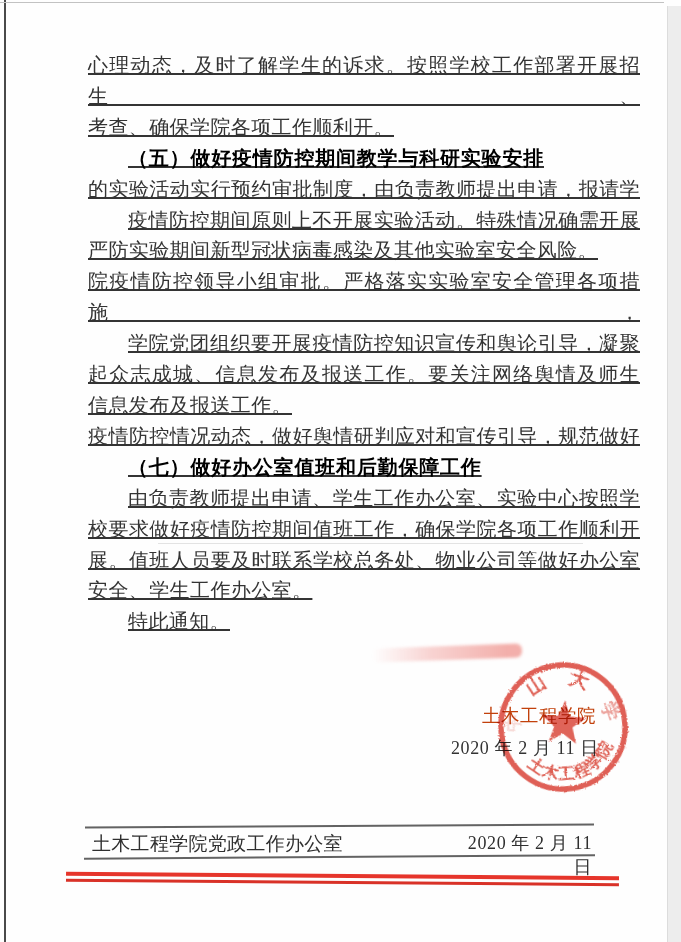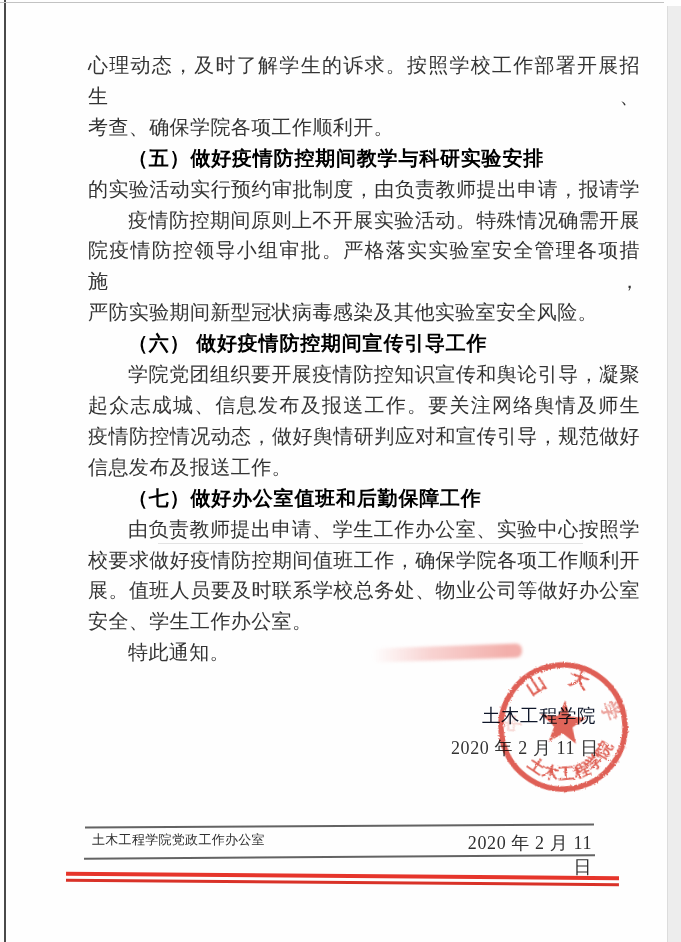--- a/index.html
+++ b/index.html
@@ -11,37 +11,37 @@
   .edge-left{position:absolute;left:4px;top:0;width:2px;height:942px;background:#4a4a4a;}
   .edge-top{position:absolute;left:0;top:2px;width:664px;height:1px;background:#c2c2c2;}
   .edge-right{position:absolute;left:667px;top:6px;width:14px;height:936px;background:#ededed;border-left:1px solid #dcdcdc;}
   .artifact-line{position:absolute;left:158px;top:543px;width:425px;height:1px;background:#d9d9d9;opacity:.75;}
   .smudge{position:absolute;left:372px;top:646px;width:150px;height:14px;
     background:linear-gradient(90deg,rgba(235,120,115,0) 0%,rgba(235,110,105,.30) 40%,rgba(230,80,70,.45) 90%);
     filter:blur(1.5px);transform:rotate(-2deg);border-radius:6px;}
   
   .doc-body{
     position:absolute;left:88px;top:50px;width:552px;
-    font-size:20px;line-height:30.9px;color:#343434;letter-spacing:.4px;
+    font-size:20px;line-height:30.9px;color:#343434;letter-spacing:.4px;text-decoration:underline;
   }
   .line{white-space:nowrap;}
   .line.justify{white-space:normal;text-align:justify;text-align-last:justify;text-justify:inter-character;}
   .line.indent{text-indent:2em;}
   .line.heading{font-weight:bold;color:#000000;letter-spacing:.8px;}
   
-  .sig-org{position:absolute;left:482px;top:703px;font-size:18.5px;color:#0f172a;letter-spacing:.5px;}
+  .sig-org{position:absolute;left:482px;top:703px;font-size:18.5px;color:#c2410c;letter-spacing:.5px;}
   .sig-date{position:absolute;left:451px;top:736px;font-size:18px;color:#333;letter-spacing:.6px;}
   
   .seal{position:absolute;left:491px;top:655px;width:144px;height:144px;
     transform:rotate(-8deg);mix-blend-mode:multiply;opacity:.92;}
   
   .footer-rule{position:absolute;height:1.6px;background:#484848;opacity:.85;}
   .footer-rule.top{left:85px;top:825px;width:509px;transform:rotate(-0.35deg);}
   .footer-rule.bottom{left:84px;top:856px;width:511px;transform:rotate(-0.4deg);}
-  .footer-office{position:absolute;left:92px;top:831px;font-size:13px;color:#2f2f2f;letter-spacing:.3px;}
+  .footer-office{position:absolute;left:92px;top:831px;font-size:19px;color:#2f2f2f;letter-spacing:.3px;}
   .footer-date{position:absolute;left:448px;top:831px;width:144px;font-size:18px;color:#2f2f2f;letter-spacing:.6px;text-align:right;}
   .red-band{position:absolute;left:66px;top:874px;width:553px;height:3px;
     border-top:4px solid #e6352b;border-bottom:3px solid #d93228;transform:rotate(0.45deg);}
 </style>
 </head>
 <body>
 
 <div class="page">
 
   <div class="edge-left"></div>
@@ -49,27 +49,26 @@
   <div class="edge-right"></div>
   <div class="artifact-line"></div>
   <div class="smudge"></div>
 
   <div class="doc-body" id="doc-lines">
       <div class="line body justify">心理动态，及时了解学生的诉求。按照学校工作部署开展招生、</div>
       <div class="line body">考查、确保学院各项工作顺利开。</div>
       <div class="line heading indent">（五）做好疫情防控期间教学与科研实验安排</div>
       <div class="line body justify">的实验活动实行预约审批制度，由负责教师提出申请，报请学</div>
       <div class="line body indent justify">疫情防控期间原则上不开展实验活动。特殊情况确需开展</div>
+      <div class="line body">严防实验期间新型冠状病毒感染及其他实验室安全风险。</div>
       <div class="line body justify">院疫情防控领导小组审批。严格落实实验室安全管理各项措施，</div>
-      <div class="line body">严防实验期间新型冠状病毒感染及其他实验室安全风险。</div>
-      <div class="line heading indent">（六） 做好疫情防控期间宣传引导工作</div>
       <div class="line body indent justify">学院党团组织要开展疫情防控知识宣传和舆论引导，凝聚</div>
       <div class="line body justify">起众志成城、信息发布及报送工作。要关注网络舆情及师生</div>
+      <div class="line body">信息发布及报送工作。</div>
       <div class="line body justify">疫情防控情况动态，做好舆情研判应对和宣传引导，规范做好</div>
-      <div class="line body">信息发布及报送工作。</div>
       <div class="line heading indent">（七）做好办公室值班和后勤保障工作</div>
       <div class="line body indent justify">由负责教师提出申请、学生工作办公室、实验中心按照学</div>
       <div class="line body justify">校要求做好疫情防控期间值班工作，确保学院各项工作顺利开</div>
       <div class="line body justify">展。值班人员要及时联系学校总务处、物业公司等做好办公室</div>
       <div class="line body">安全、学生工作办公室。</div>
       <div class="line body indent">特此通知。</div>
     </div>
 
   <div class="sig-org">土木工程学院</div>
   <div class="sig-date">2020 年 2 月 11 日</div>

